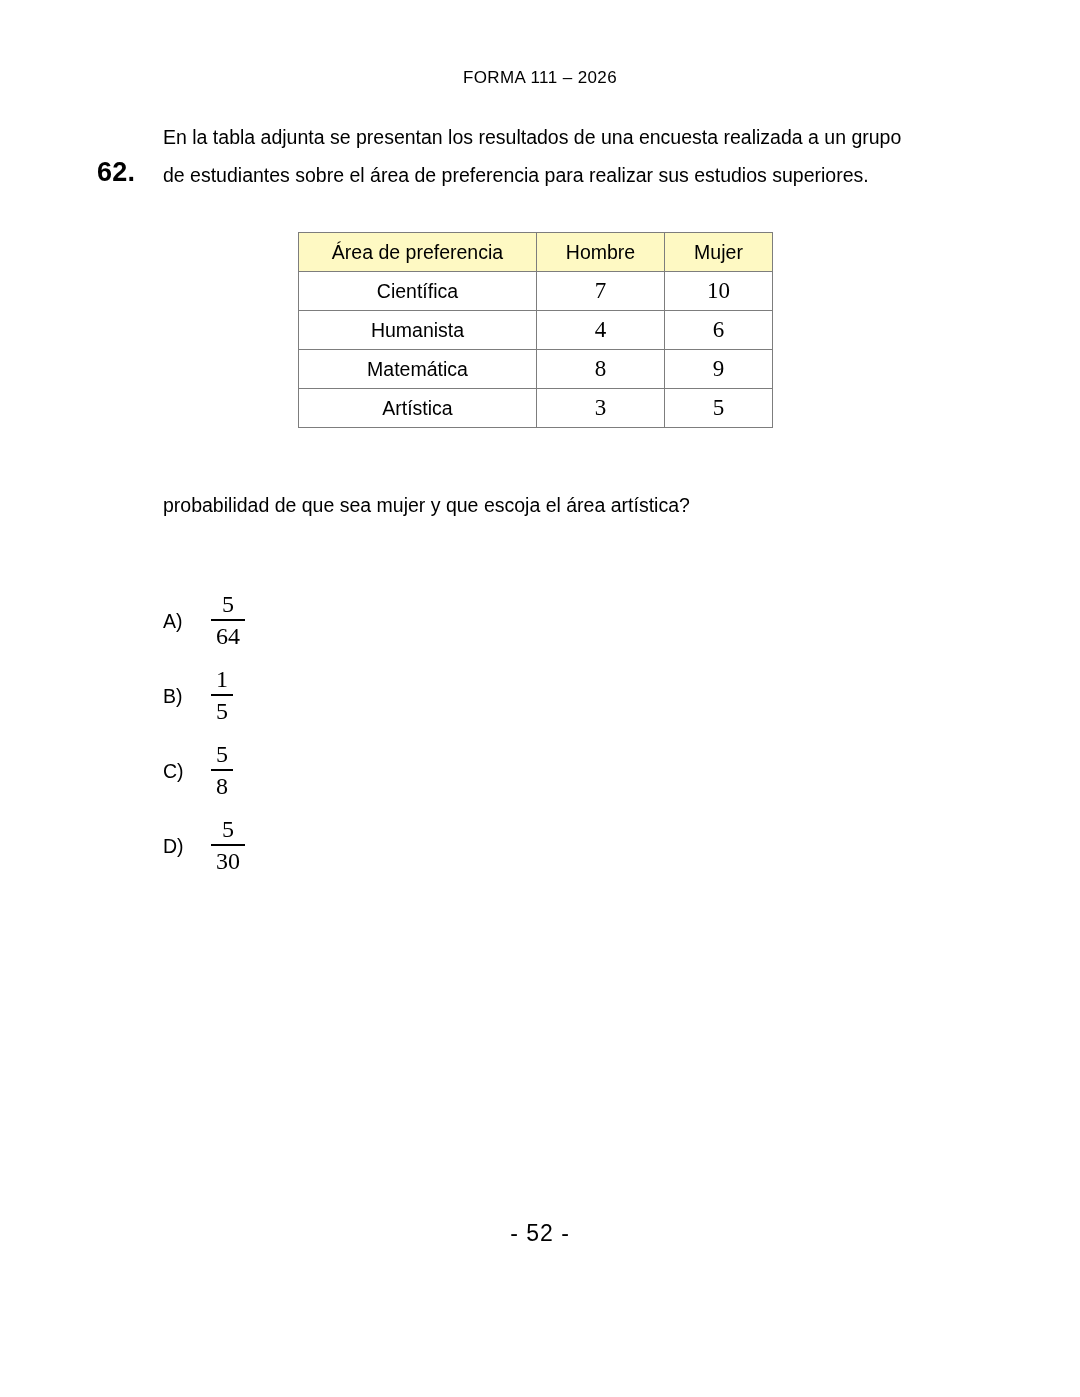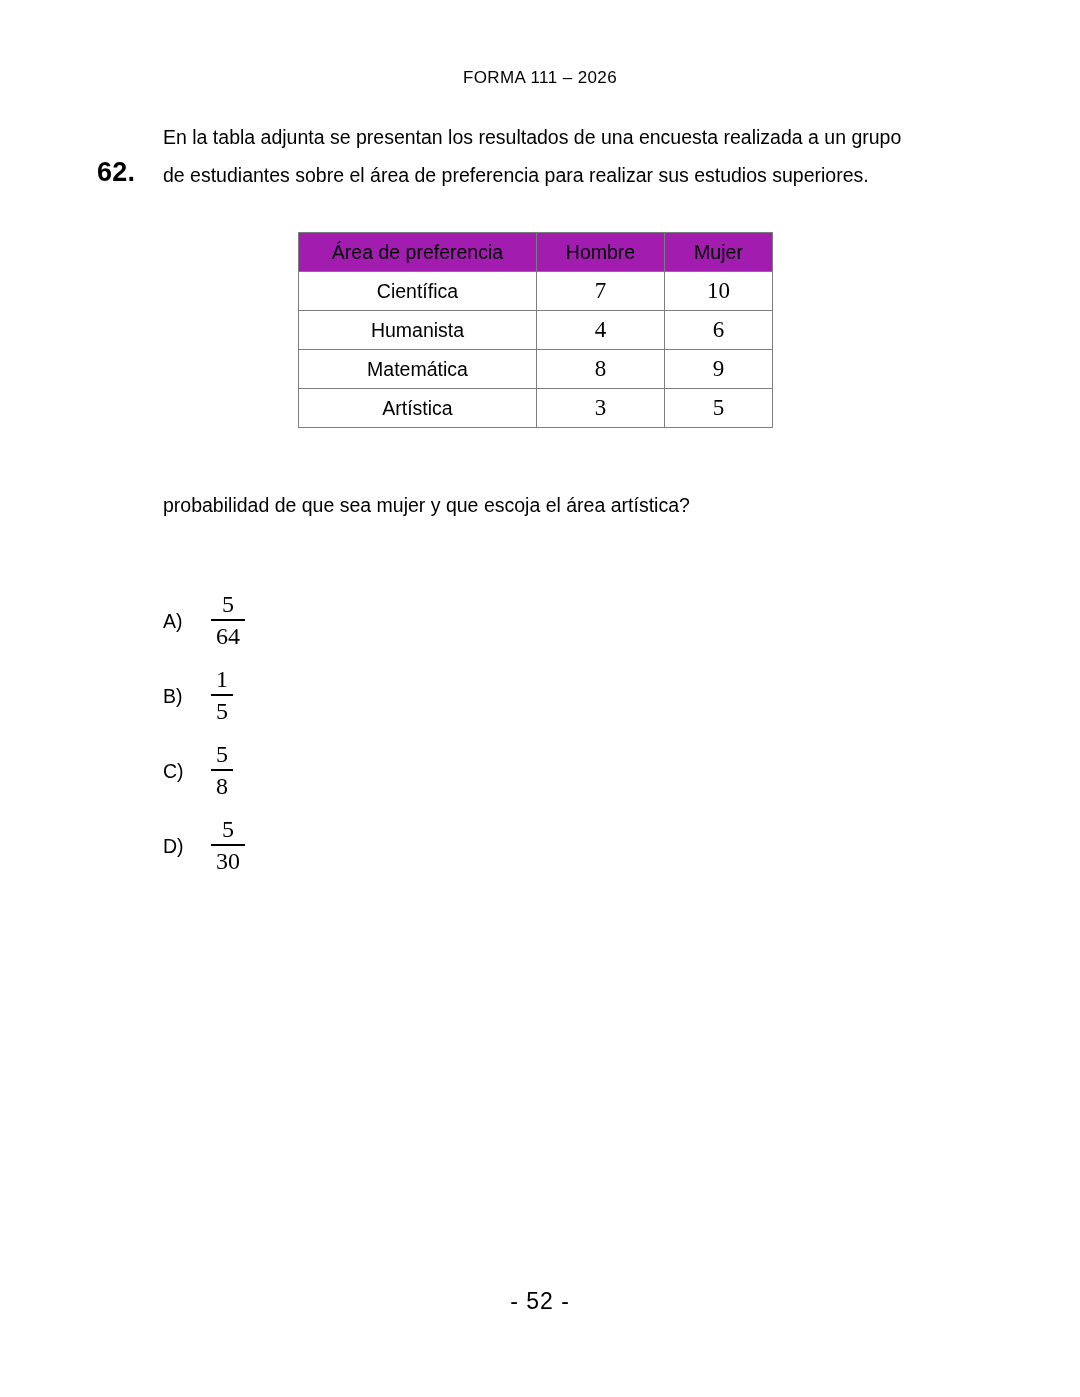--- a/index.html
+++ b/index.html
@@ -73,21 +73,21 @@
   table.data-table th,
   table.data-table td {
     border: 1px solid #7d7d7d;
     text-align: center;
     vertical-align: middle;
     padding: 0;
     height: 39px;
     box-sizing: border-box;
   }
   table.data-table thead th {
-    background: #a21caf;
+    background: #fef9c3;
     font-weight: 400;
     font-size: 19.5px;
   }
   th.col-area, td.col-area { width: 238px; }
   th.col-h, td.col-h { width: 128px; }
   th.col-m, td.col-m { width: 108px; }
 
   td.num {
     font-family: "Liberation Serif", serif;
     font-size: 23px;
@@ -145,21 +145,21 @@
   }
   .fraction .num-bot {
     display: block;
     padding: 3px 5px 0 5px;
   }
 
   
   .page-footer {
     position: absolute;
     left: 0;
-    top: 1288px;
+    top: 1220px;
     width: 1080px;
     text-align: center;
     font-size: 23px;
     letter-spacing: 1px;
   }
 </style>
 </head>
 <body>
 
 <div class="page">

